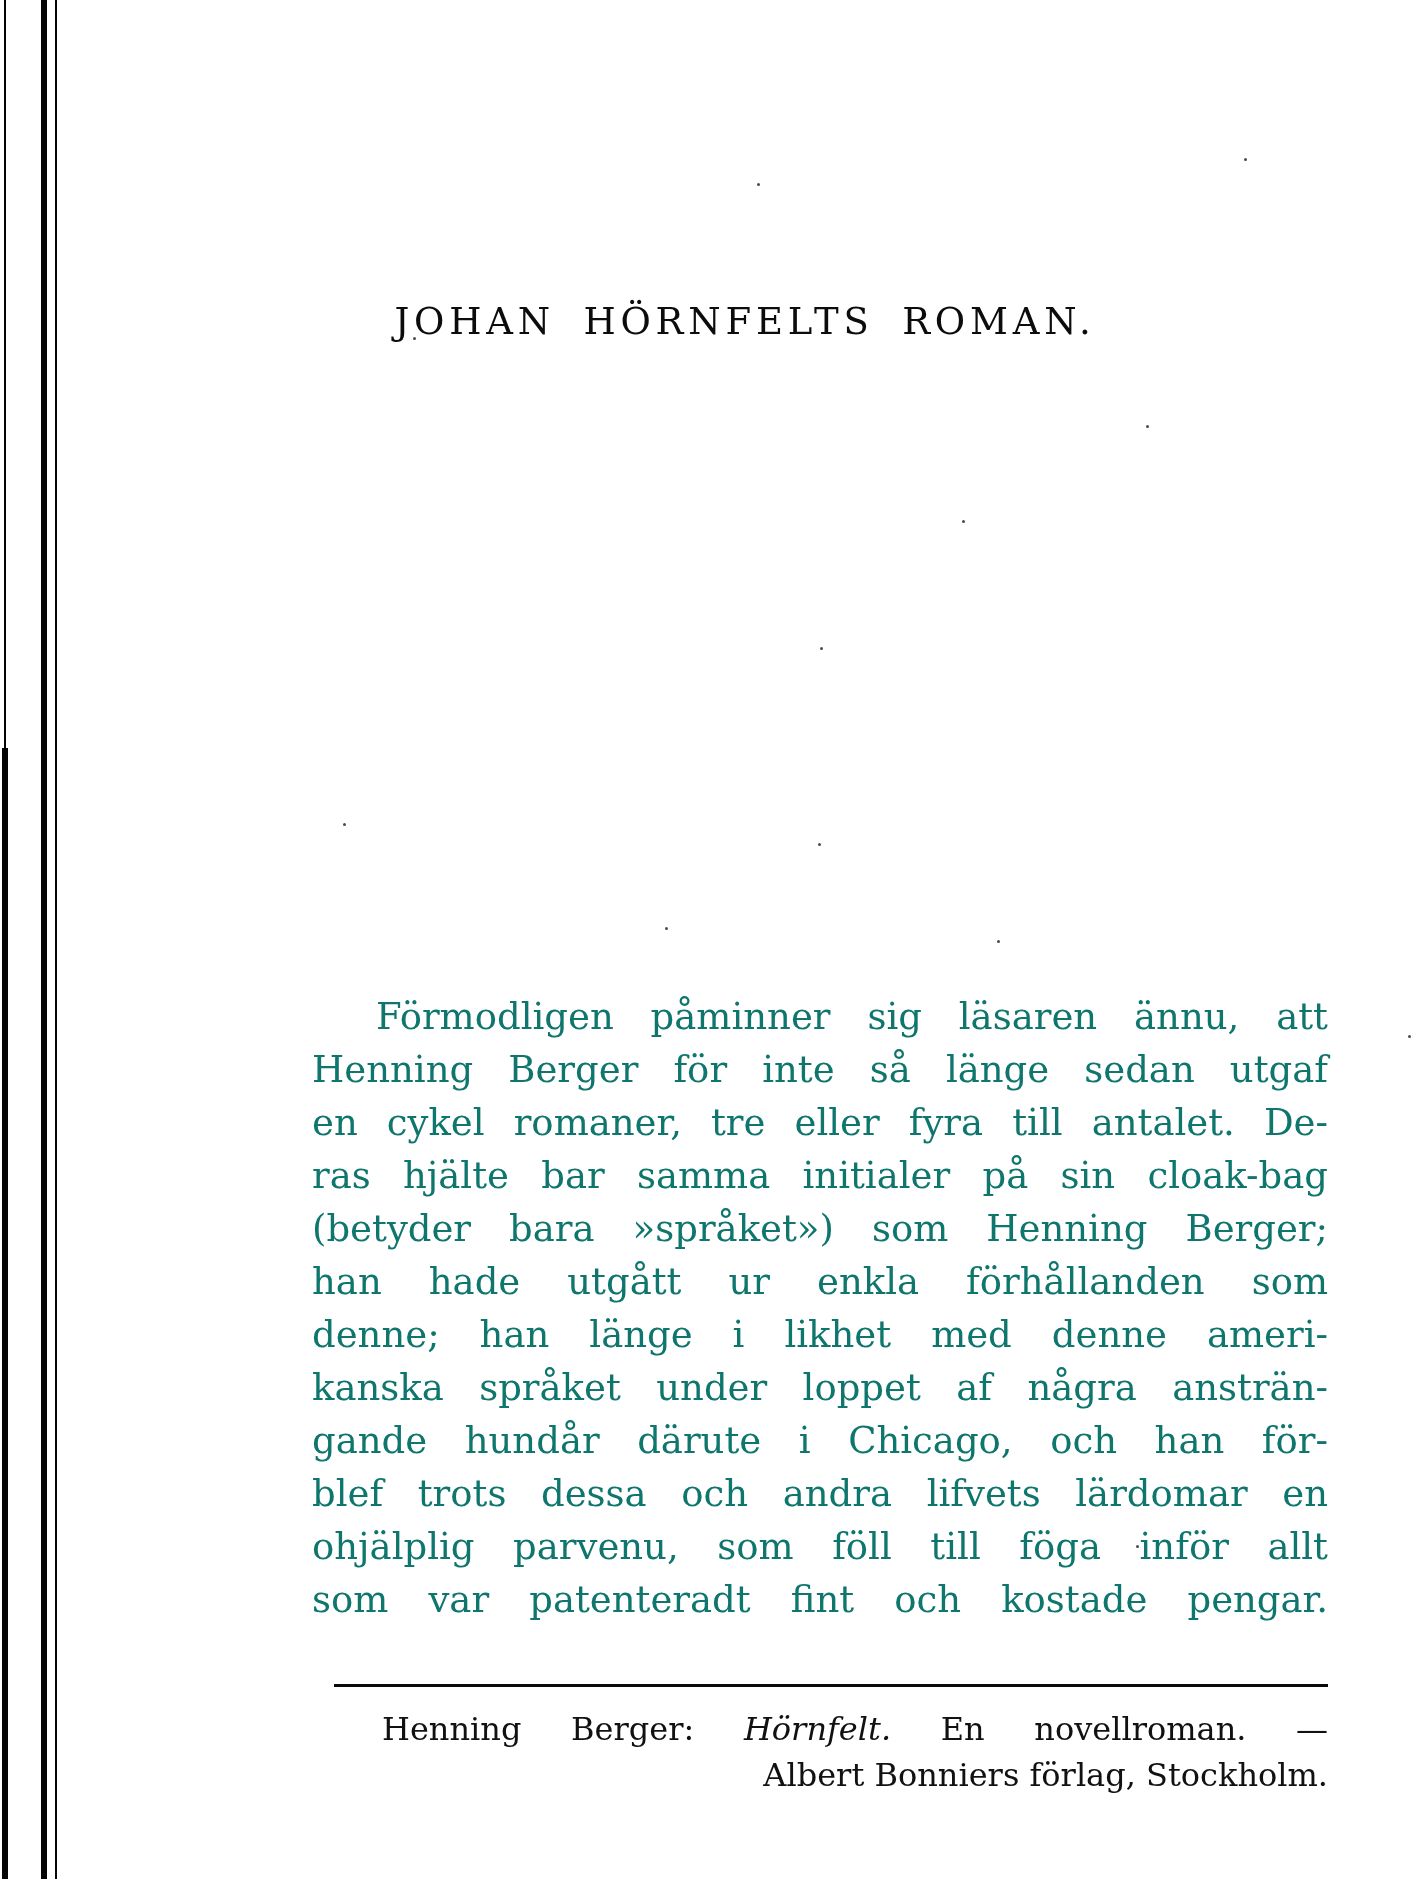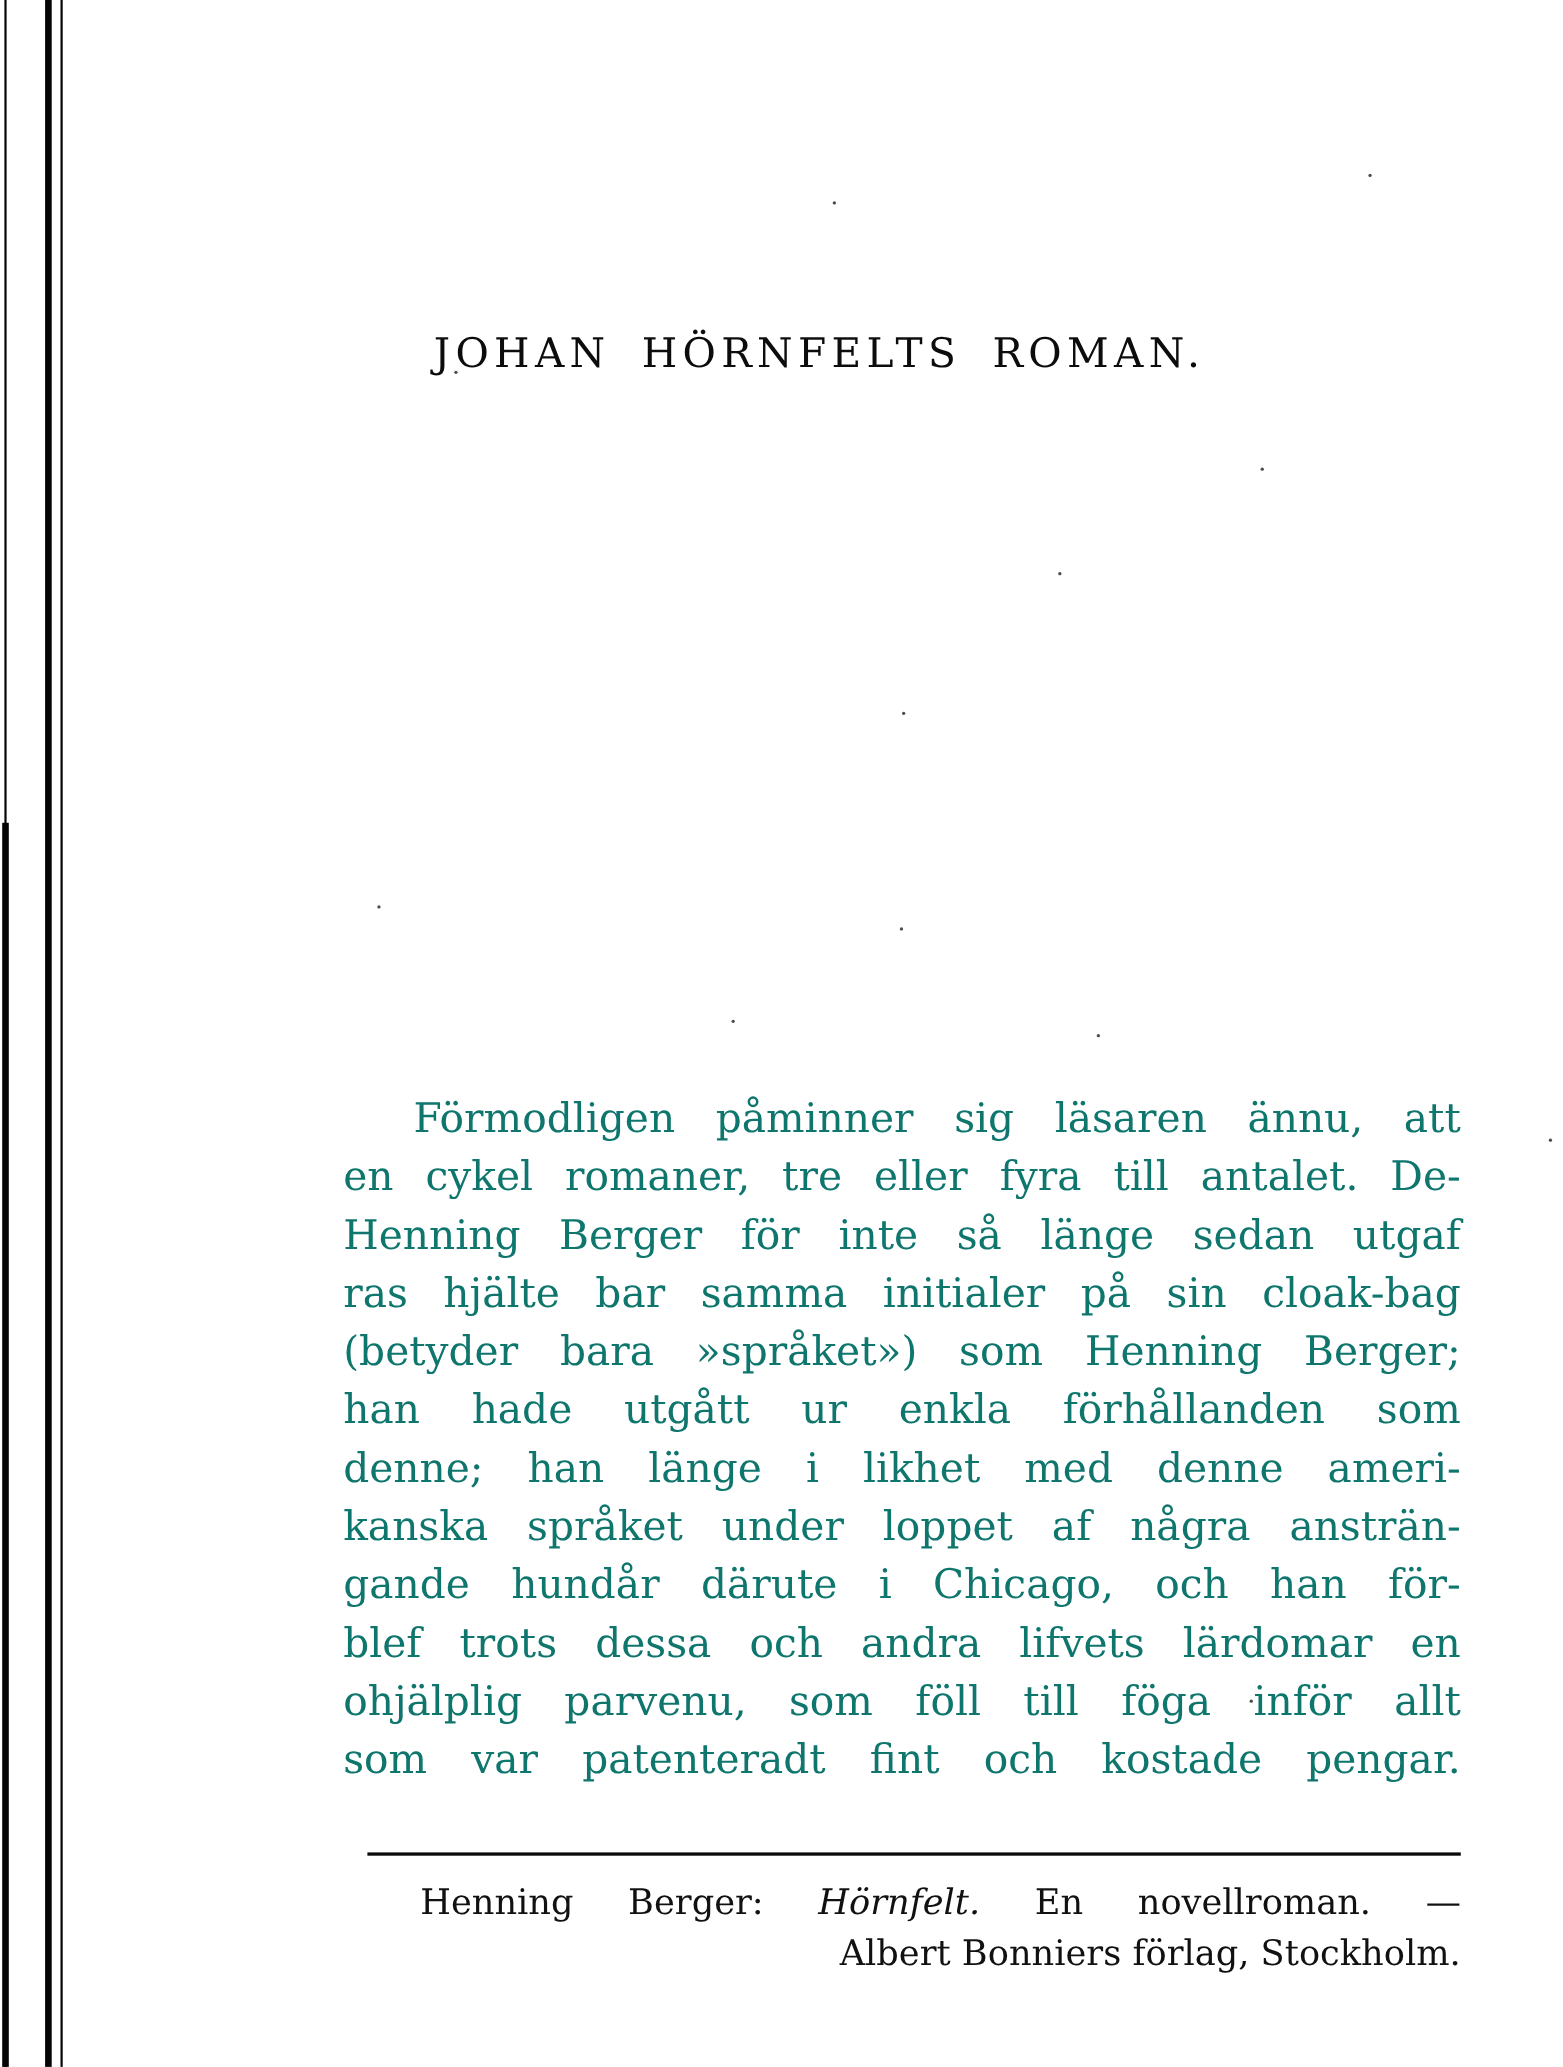--- a/index.html
+++ b/index.html
@@ -99,22 +99,22 @@
   <div class="speck" style="left:818px;  top:843px;"></div>
   <div class="speck" style="left:997px;  top:940px;"></div>
   <div class="speck" style="left:1408px; top:1035px;"></div>
   <div class="speck" style="left:665px;  top:927px;"></div>
   <div class="speck" style="left:1136px; top:1545px;"></div>
 
   <div class="title">JOHAN HÖRNFELTS ROMAN.</div>
 
   <div class="body-text">
     <div class="body-line indent">Förmodligen påminner sig läsaren ännu, att</div>
+    <div class="body-line">Henning Berger för inte så länge sedan utgaf</div>
     <div class="body-line">en cykel romaner, tre eller fyra till antalet. De-</div>
-    <div class="body-line">Henning Berger för inte så länge sedan utgaf</div>
     <div class="body-line">ras hjälte bar samma initialer på sin cloak-bag</div>
     <div class="body-line">(betyder bara »språket») som Henning Berger;</div>
     <div class="body-line">han hade utgått ur enkla förhållanden som</div>
     <div class="body-line">denne; han länge i likhet med denne ameri-</div>
     <div class="body-line">kanska språket under loppet af några ansträn-</div>
     <div class="body-line">gande hundår därute i Chicago, och han för-</div>
     <div class="body-line">blef trots dessa och andra lifvets lärdomar en</div>
     <div class="body-line">ohjälplig parvenu, som föll till föga inför allt</div>
     <div class="body-line">som var patenteradt fint och kostade pengar.</div>
   </div>

